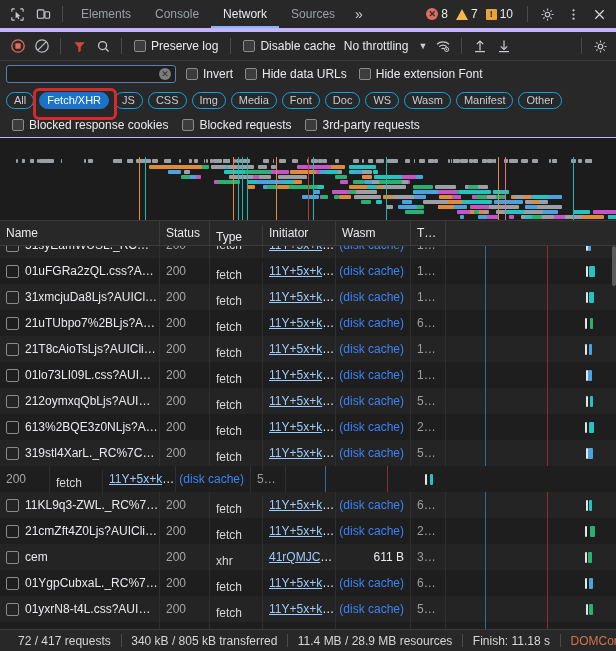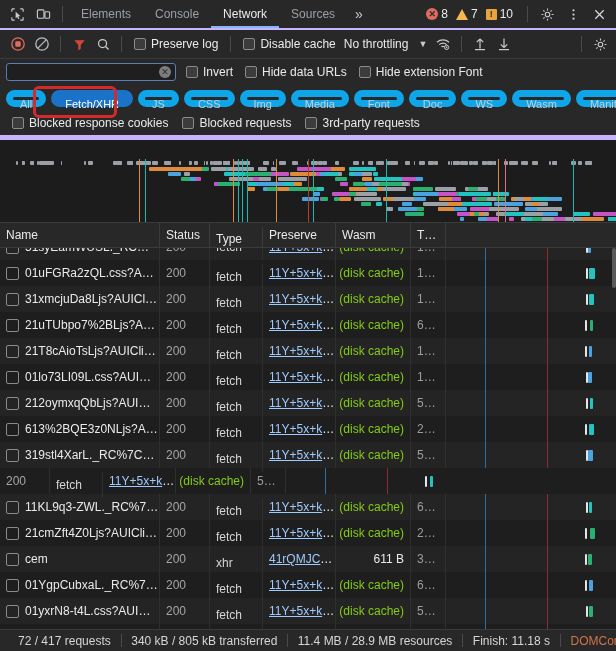--- a/index.html
+++ b/index.html
@@ -9,21 +9,21 @@
     color:#e8eaed;
     font-family:"Liberation Sans", sans-serif;
     font-size:12px;
     -webkit-font-smoothing:antialiased;
   }
   .app{width:616px;height:651px;display:flex;flex-direction:column;position:relative;background:#282828;}
 
   
   .topbar{
     height:28px;min-height:28px;display:flex;align-items:center;
-    background:#282828;border-bottom:2px solid #c4b5fd;padding-left:4px;
+    background:#282828;border-bottom:4px solid #c4b5fd;padding-left:4px;
   }
   .tb-icon{
     width:26px;height:24px;display:flex;align-items:center;justify-content:center;
     color:#c8ccd0;
   }
   .vsep{width:1px;height:16px;background:#4a4a4a;margin:0 6px;}
   .tabs{display:flex;align-items:center;height:28px;}
   .tab{
     padding:0 12px;height:28px;line-height:28px;color:#9aa0a6;font-size:12px;
     border-bottom:2px solid transparent;box-sizing:border-box;white-space:nowrap;
@@ -66,29 +66,29 @@
     font-family:"Liberation Sans", sans-serif;
   }
   .clr-x{
     width:12px;height:12px;border-radius:50%;background:#7d7d7d;color:#2b2b2b;font-size:9px;
     display:flex;align-items:center;justify-content:center;flex:0 0 auto;
   }
 
   
   .pillrow{height:26px;min-height:26px;display:flex;align-items:center;padding:0 6px;gap:5px;position:relative;}
   .pill{
-    height:17px;line-height:15px;padding:0 7px;border:7px solid #0ea5e9;border-radius:9px;
+    height:17px;line-height:15px;padding:0 7px;border:1px solid #0ea5e9;border-radius:9px;
     font-size:11px;color:#c7cdd4;background:transparent;box-sizing:border-box;white-space:nowrap;
   }
   .pill.active{background:#1a73c8;border-color:#1a73c8;color:#ffffff;}
   .annot{
     position:absolute;left:33px;top:1px;width:78px;height:26px;
     border:3px solid #d32b2b;border-radius:6px;pointer-events:none;
   }
-  .cookierow{height:24px;min-height:24px;display:flex;align-items:center;padding:0 6px;gap:2px;border-bottom:5px solid #c4b5fd;}
+  .cookierow{height:24px;min-height:24px;display:flex;align-items:center;padding:0 6px;gap:2px;border-bottom:1px solid #c4b5fd;}
 
   
   .overview{height:82px;min-height:82px;background:#1c1c1c;position:relative;border-bottom:1px solid #3b3b3b;overflow:hidden;}
   .ov-ruler{height:18px;position:relative;border-bottom:1px solid #333;}
   .ov-tick{position:absolute;top:0;height:82px;border-left:1px solid #3a3a3a;}
   .ov-lab{position:absolute;top:2px;font-size:10px;color:#cfcfcf;transform:translateX(-100%);padding-right:3px;white-space:nowrap;}
   .ov-cursor{position:absolute;left:3px;top:0;width:2px;height:18px;background:#e0e0e0;}
   .ov-bars{position:absolute;top:19px;left:0;right:0;bottom:0;}
   .ovb{position:absolute;height:4px;border-radius:1px;}
   .ovline{position:absolute;top:19px;bottom:0;width:1px;}
@@ -116,21 +116,21 @@
   .cell{
     padding-left:6px;box-sizing:border-box;height:26px;line-height:26px;
     border-right:1px solid #2f2f2f;overflow:hidden;white-space:nowrap;text-overflow:ellipsis;
   }
   .cell.nm{display:flex;align-items:center;gap:6px;color:#e8eaed;}
   .rowchk{width:11px;height:11px;border:1px solid #8b8b8b;border-radius:2px;background:transparent;flex:0 0 auto;}
   .nmtxt{overflow:hidden;white-space:nowrap;text-overflow:ellipsis;}
   .cell.st{color:#a6a6a6;}
   .cell.ty{color:#d6d6d6;}
   .cell.ini a{color:#9ecbff;text-decoration:underline;}
-  .cell.sz{color:#84cc16;text-align:right;padding-right:6px;padding-left:0;}
+  .cell.sz{color:#3b82f6;text-align:right;padding-right:6px;padding-left:0;}
   .cell.sz.strong{color:#e8eaed;}
   .cell.tm{color:#9e9e9e;}
   .cell.wf{flex:1 1 auto;position:relative;height:26px;border-right:0;padding:0;}
   .wfbar{position:absolute;top:8px;height:11px;border-radius:1px;}
   .wfline{position:absolute;top:0;bottom:0;width:1px;}
 
   
   .statusbar{
     height:21px;min-height:21px;display:flex;align-items:center;background:#282828;
     border-top:1px solid #3b3b3b;font-size:12px;color:#d6d6d6;padding-left:8px;
@@ -645,21 +645,21 @@
         <div class="ovline" style="left: 498px; background: rgb(224, 138, 60); top: 0px; bottom: 0px; position: absolute;"></div>
         <div class="ovline" style="left: 505px; background: rgb(227, 106, 139); top: 0px; bottom: 0px; position: absolute;"></div>
         <div class="ovline" style="left: 573px; background: rgb(31, 184, 176); top: 0px; bottom: 0px; position: absolute;"></div>
       </div>
   </div>
 
   <div class="thead">
     <div class="th c-name">Name</div>
     <div class="th c-status">Status</div>
     <div class="th c-type">Type</div>
-    <div class="th c-init">Preserve</div>
+    <div class="th c-init">Initiator</div>
     <div class="th c-size">Wasm</div>
     <div class="th c-time">T…</div>
   </div>
 
   <div class="tbody" id="tbody">
       <div class="row odd clip">
         <div class="cell nm c-name">
           <span class="rowchk"></span>
           <span class="nmtxt">51syEamWUSL._RC%7…</span>
         </div>

